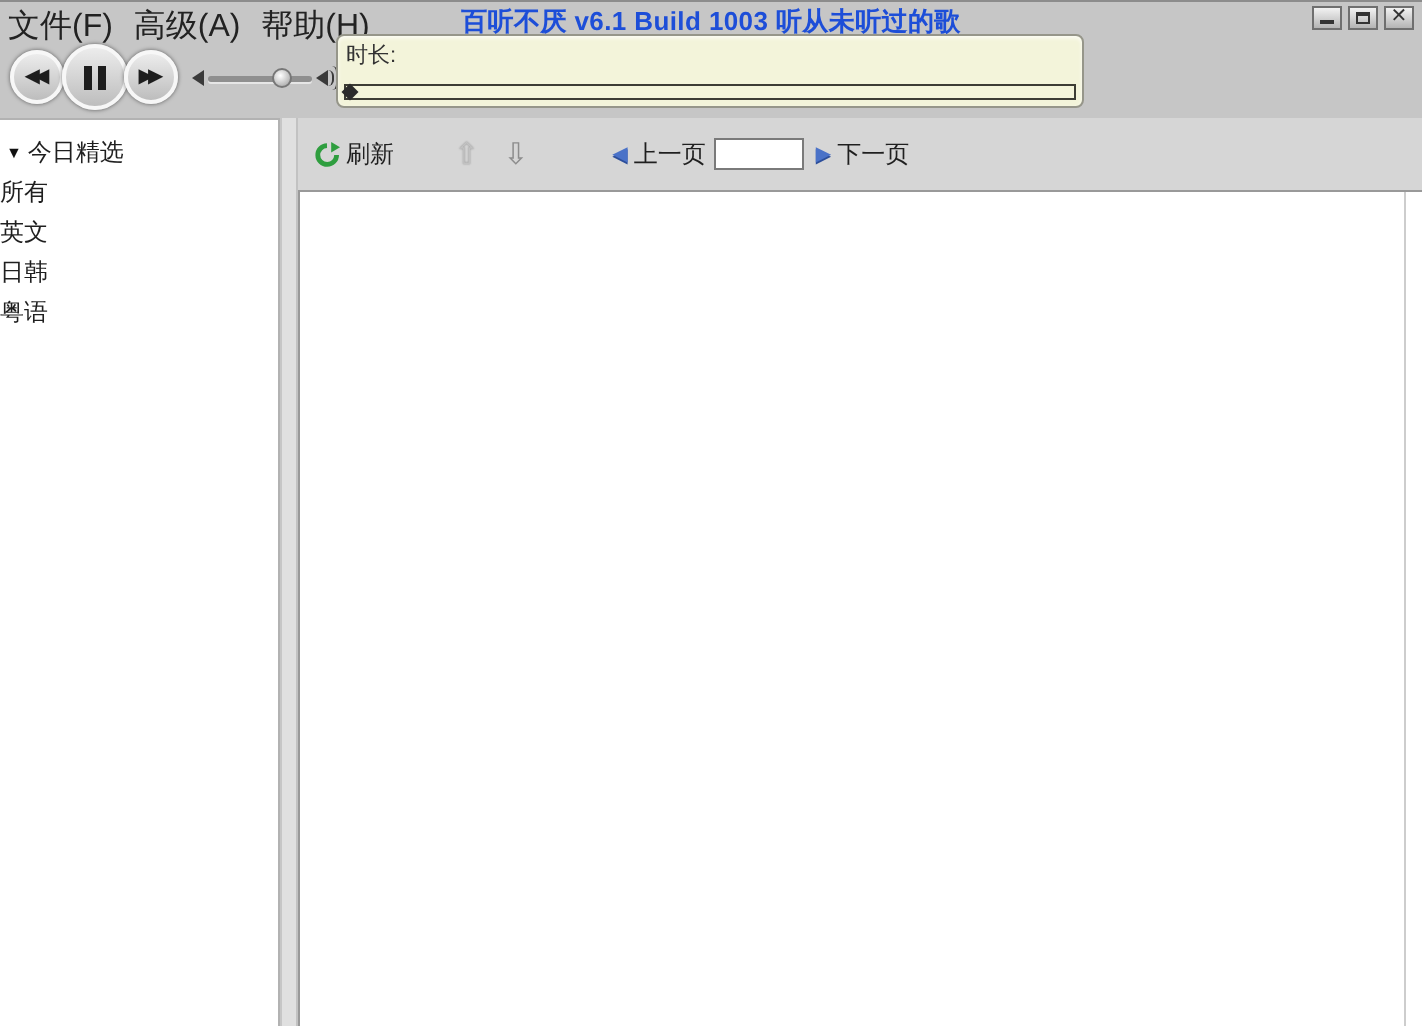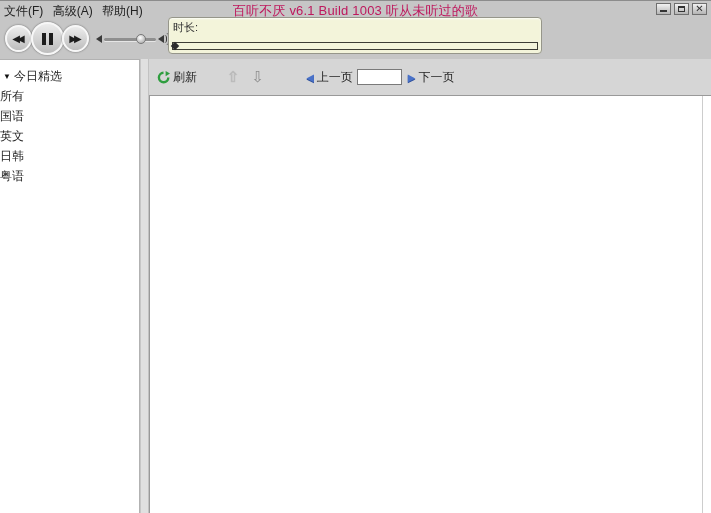--- a/index.html
+++ b/index.html
@@ -5,25 +5,25 @@
   * { margin:0; padding:0; box-sizing:border-box; }
   html,body { width:711px; height:513px; overflow:hidden; }
   body { font-family:"Liberation Sans","DejaVu Sans",sans-serif; }
   .window {
     position:relative; width:711px; height:513px;
     background:#c6c6c6; border-top:1px solid #8c8c8c;
   }
 
   
   .titlebar { position:absolute; left:0; top:1px; width:100%; height:15px; }
-  .menubar { position:absolute; left:4px; top:1px; font-size:12px; color:#222; }
+  .menubar { position:absolute; left:4px; top:1px; font-size:16px; color:#222; }
   .menubar span { margin-right:6px; cursor:default; }
   .app-title {
     position:absolute; left:0; right:0; top:0; text-align:center;
-    font-size:13px; font-weight:normal; color:#be185d; letter-spacing:0.2px;
+    font-size:13px; font-weight:bold; color:#1d4ed8; letter-spacing:0.2px;
   }
   .win-controls { position:absolute; right:4px; top:1px; display:flex; gap:3px; }
   .win-btn {
     width:15px; height:12px; border:1px solid #6f6f6f;
     background:linear-gradient(#f2f2f2,#b4b4b4);
     position:relative; display:flex; align-items:center; justify-content:center;
   }
   .min-glyph { position:absolute; bottom:2px; left:3px; width:7px; height:2px; background:#333; }
   .max-glyph { width:7px; height:6px; border:1px solid #333; border-top-width:2px; }
   .close-glyph { font-size:10px; font-weight:bold; color:#333; line-height:1; }
@@ -172,21 +172,20 @@
       <div class="progress-handle" style="left: calc(0% - 1px);"></div>
     </div>
   </div>
 
   <div class="sidebar">
     <div class="tree-root">
       <span class="expander">▼</span>
       <span>今日精选</span>
     </div>
     <div class="tree-item">所有</div>
-    <div class="tree-item">国语</div>
     <div class="tree-item">英文</div>
     <div class="tree-item">日韩</div>
     <div class="tree-item">粤语</div>
   </div>
 
   <div class="side-divider"></div>
 
   <div class="toolbar">
     <div class="tool-group refresh-group">
       <svg width="13" height="13" viewBox="0 0 13 13">

